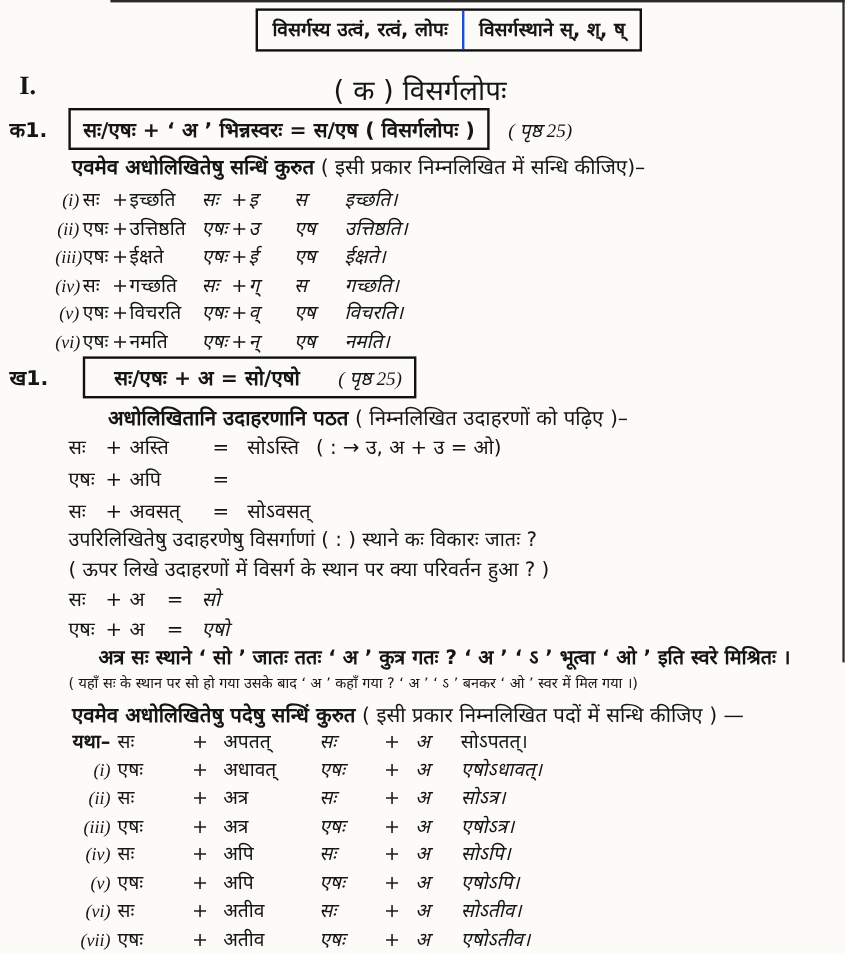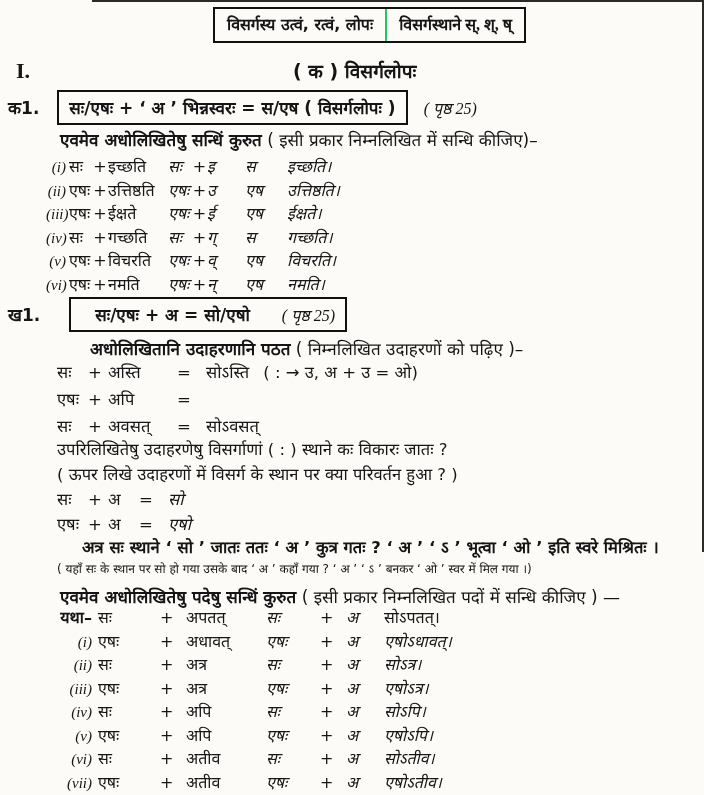--- a/index.html
+++ b/index.html
@@ -15,30 +15,30 @@
   }
   .artifact{position:absolute;background:#2a2a2a;}
   
   .header-box{
     position:absolute;top:7px;left:213px;
     display:inline-flex;border:2px solid #111;background:#fcfbf8;
   }
   .header-box .cell{
     padding:5px 12px;font-size:16px;font-weight:600;white-space:nowrap;line-height:1.4;
   }
-  .header-box .cell+.cell{border-left:2px solid #22c55e;font-family:Liberation Serif, serif;}
+  .header-box .cell+.cell{border-left:2px solid #1d4ed8;}
   
   .roman{
     position:absolute;top:58px;left:16px;
     font-family:"Liberation Serif","DejaVu Serif",serif;
     font-weight:700;font-size:22px;
   }
   .section-title{
-    position:absolute;top:58px;left:293px;
-    font-weight:700;font-size:19px;white-space:nowrap;
+    position:absolute;top:58px;left:278px;
+    font-weight:400;font-size:23px;white-space:nowrap;
   }
   
   .rule-row{position:absolute;display:flex;align-items:center;justify-content:flex-end;}
   .rule-label{font-weight:700;font-size:17px;white-space:nowrap;}
   .rule-box{
     border:2px solid #111;padding:4px 10px;margin-left:18px;
     font-weight:700;font-size:17px;white-space:nowrap;background:#fcfbf8;
   }
   .page-ref{
     font-style:italic;font-size:16px;white-space:nowrap;

